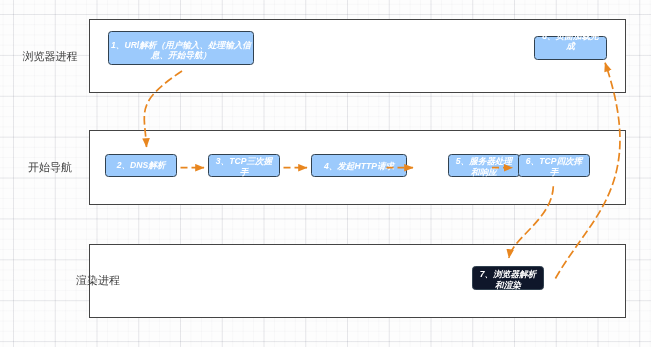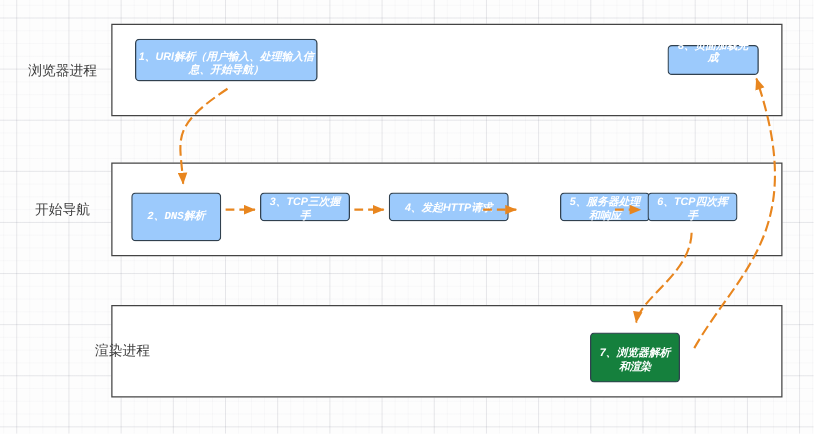--- a/index.html
+++ b/index.html
@@ -46,26 +46,26 @@
       <div class="lane" style="left: 89px; top: 244px; width: 537px; height: 74px; border-color: rgb(68, 68, 68); background: rgb(255, 255, 255);"></div>
     </div>
   <div id="lane-labels">
       <div class="lane-label" style="top: 48.5px; color: rgb(62, 62, 62);">浏览器进程</div>
       <div class="lane-label" style="top: 159.5px; color: rgb(62, 62, 62);">开始导航</div>
       <div class="lane-label" style="top: 272.5px; color: rgb(62, 62, 62); padding-left: 48px;">渲染进程</div>
     </div>
   <div id="nodes">
       <div class="node" style="left: 108px; top: 31px; width: 146px; height: 34px; padding: 4px 1px 0px; background: rgb(156, 202, 252); border-color: rgb(49, 65, 79); color: rgb(255, 255, 255);">1、URl解析（用户输入、处理输入信息、开始导航）</div>
       <div class="node" style="left: 534px; top: 36px; width: 73px; height: 24px; padding: 2px 4px 16px; background: rgb(156, 202, 252); border-color: rgb(49, 65, 79); color: rgb(255, 255, 255);">8、页面加载完成</div>
-      <div class="node" style="left: 105px; top: 154px; width: 72px; height: 39px; padding: 0px 4px; background: rgb(156, 202, 252); border-color: rgb(49, 65, 79); color: rgb(255, 255, 255); font-family: Liberation Mono, monospace;">2、DNS解析</div>
+      <div class="node" style="left: 105px; top: 154px; width: 72px; height: 23px; padding: 0px 4px; background: rgb(156, 202, 252); border-color: rgb(49, 65, 79); color: rgb(255, 255, 255);">2、DNS解析</div>
       <div class="node" style="left: 208px; top: 154px; width: 72px; height: 23px; padding: 2px 4px 0px; background: rgb(156, 202, 252); border-color: rgb(49, 65, 79); color: rgb(255, 255, 255);">3、TCP三次握手</div>
       <div class="node" style="left: 311px; top: 154px; width: 96px; height: 23px; padding: 2px 4px 0px; background: rgb(156, 202, 252); border-color: rgb(49, 65, 79); color: rgb(255, 255, 255);">4、发起HTTP请求</div>
       <div class="node" style="left: 416px; top: 154px; width: 72px; height: 23px; padding: 2px 4px 0px; background: rgb(156, 202, 252); border-color: rgb(49, 65, 79); color: rgb(255, 255, 255); margin-left: 32px;">5、服务器处理和响应</div>
       <div class="node" style="left: 518px; top: 154px; width: 72px; height: 23px; padding: 2px 4px 0px; background: rgb(156, 202, 252); border-color: rgb(49, 65, 79); color: rgb(255, 255, 255);">6、TCP四次挥手</div>
-      <div class="node" style="left: 472px; top: 266px; width: 72px; height: 40px; padding: 3px 4px 0px; background: #15803d; border-color: rgb(49, 65, 79); color: rgb(255, 255, 255);">7、浏览器解析和渲染</div>
+      <div class="node" style="left: 472px; top: 266px; width: 72px; height: 24px; padding: 3px 4px 0px; background: #0f172a; border-color: rgb(49, 65, 79); color: rgb(255, 255, 255);">7、浏览器解析和渲染</div>
     </div>
 
   <svg class="layer" viewBox="0 0 651 347" width="651" height="347">
     <defs>
       <marker id="ah" markerWidth="10" markerHeight="8" refX="9" refY="4" orient="auto" markerUnits="userSpaceOnUse">
         <path d="M0.2,0.2 L9.6,4 L0.2,7.8 z" fill="#e8861f"></path>
       </marker>
     </defs>
     <g id="edges" stroke="#e8861f" stroke-width="1.7" fill="none" marker-end="url(#ah)" stroke-linecap="butt">
         <path stroke-dasharray="8.6 3.6" d="M182,71 C134.2,102.7 144.7,112.1 146.5,147"></path>

